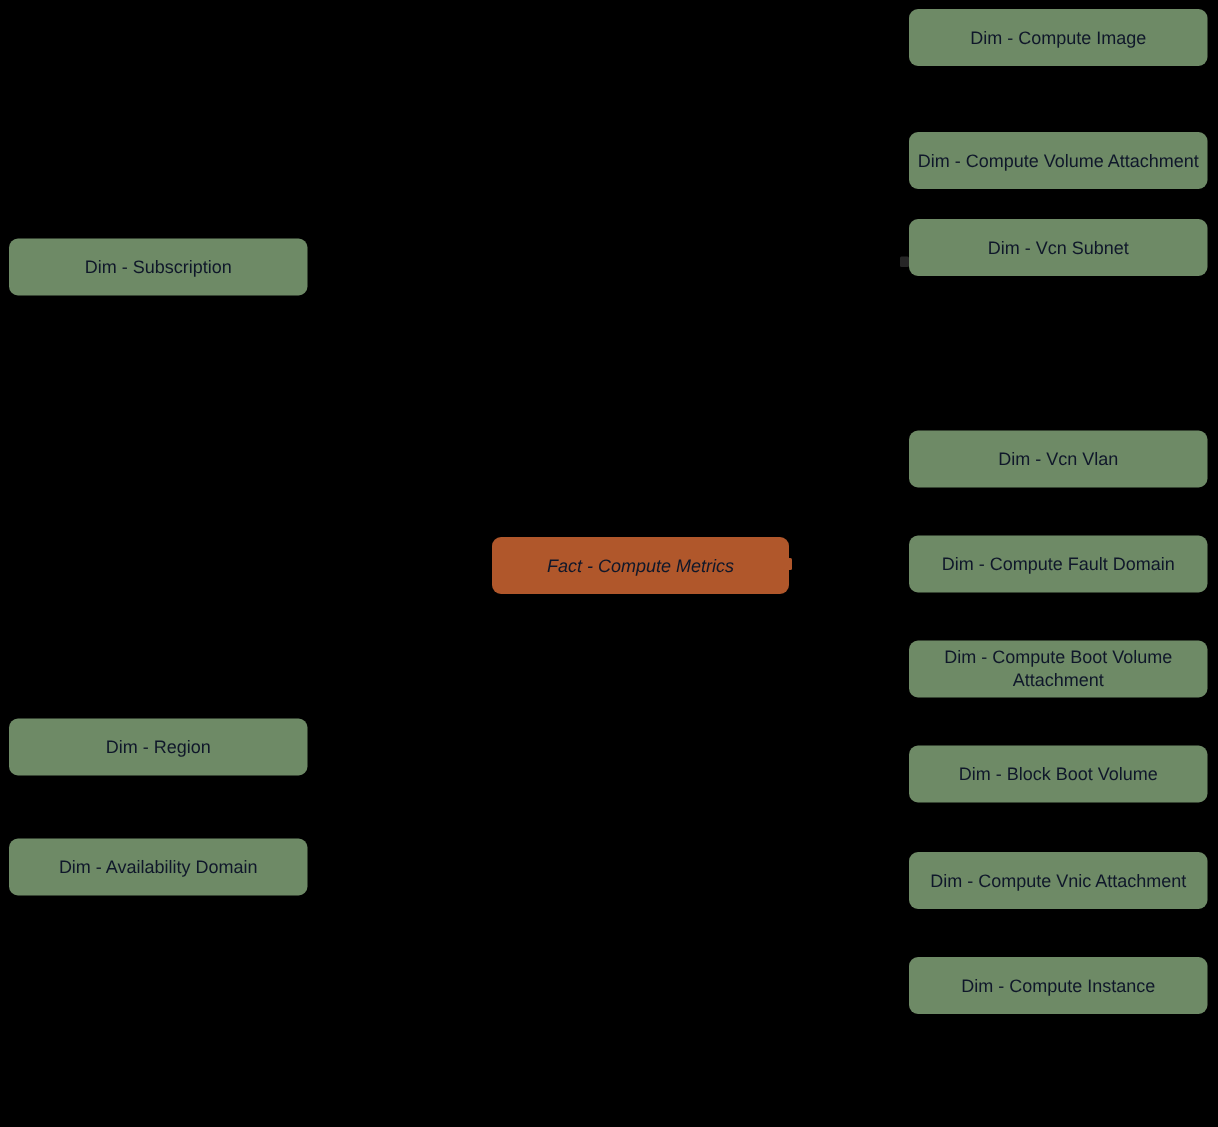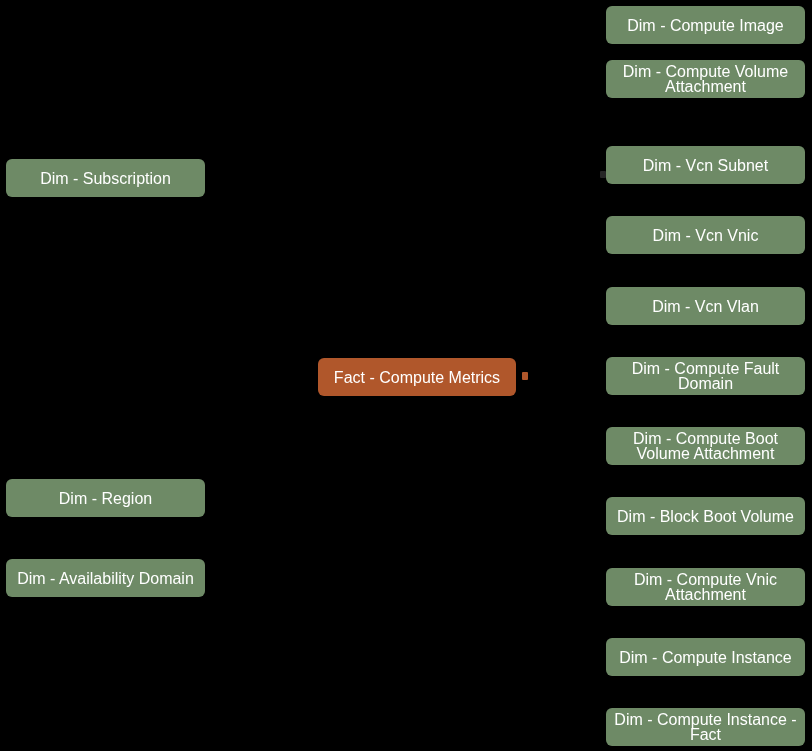--- a/index.html
+++ b/index.html
@@ -17,40 +17,41 @@
   }
   .node {
     position: absolute;
     width: 199px;
     height: 38px;
     border-radius: 6px;
     display: flex;
     align-items: center;
     justify-content: center;
     text-align: center;
-    color: #ffffff;
-    font-size: 16px;
+    color: #0f172a;
+    font-size: 12px;
     font-weight: 400;
     line-height: 15px;
     padding: 0 4px;
     box-sizing: border-box;
     cursor: default;
   }
   .dim {
     background: #6E8A66;
     left: 6px;
   }
   .dim.right {
     left: 606px;
   }
   .fact {
     background: #B0572B;
-    left: 318px;
+    left: 328px;
     top: 358px;
     width: 198px;
+    font-style: italic;
   }
   .stub {
     position: absolute;
     border-radius: 1px;
   }
   .stub.fact-stub {
     left: 522px;
     top: 372px;
     width: 6px;
     height: 8px;
@@ -71,24 +72,22 @@
 
   <div class="node dim" style="top:159px">Dim - Subscription</div>
   <div class="node dim" style="top:479px">Dim - Region</div>
   <div class="node dim" style="top:559px">Dim - Availability Domain</div>
 
   <div class="node fact">Fact - Compute Metrics</div>
   <div class="stub fact-stub"></div>
   <div class="stub subnet-stub"></div>
 
   <div class="node dim right" style="top:6px">Dim - Compute Image</div>
-  <div class="node dim right" style="top:60px">Dim - Compute Volume Attachment</div>
+  <div class="node dim right" style="top:88px">Dim - Compute Volume Attachment</div>
   <div class="node dim right" style="top:146px">Dim - Vcn Subnet</div>
-  <div class="node dim right" style="top:216px">Dim - Vcn Vnic</div>
   <div class="node dim right" style="top:287px">Dim - Vcn Vlan</div>
   <div class="node dim right" style="top:427px">Dim - Compute Boot Volume Attachment</div>
   <div class="node dim right" style="top:357px">Dim - Compute Fault Domain</div>
   <div class="node dim right" style="top:497px">Dim - Block Boot Volume</div>
   <div class="node dim right" style="top:568px">Dim - Compute Vnic Attachment</div>
   <div class="node dim right" style="top:638px">Dim - Compute Instance</div>
-  <div class="node dim right" style="top:708px">Dim - Compute Instance - Fact</div>
 
 </div>
 
 </body></html>

